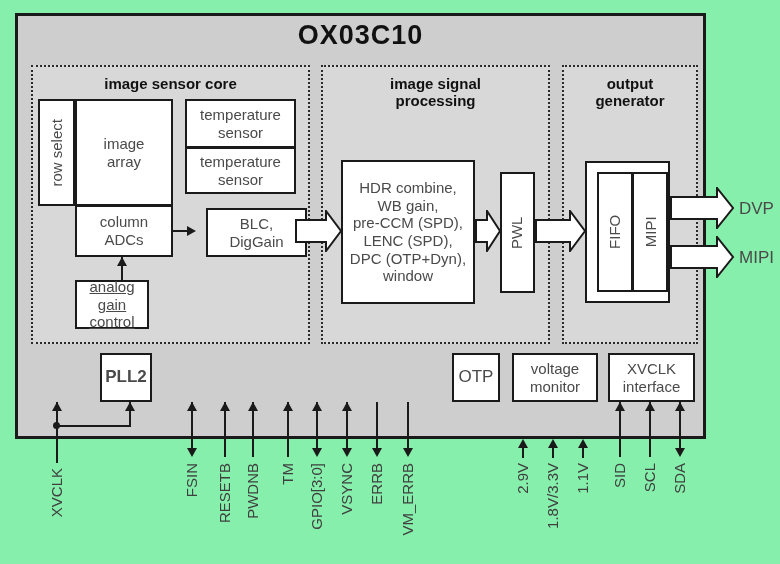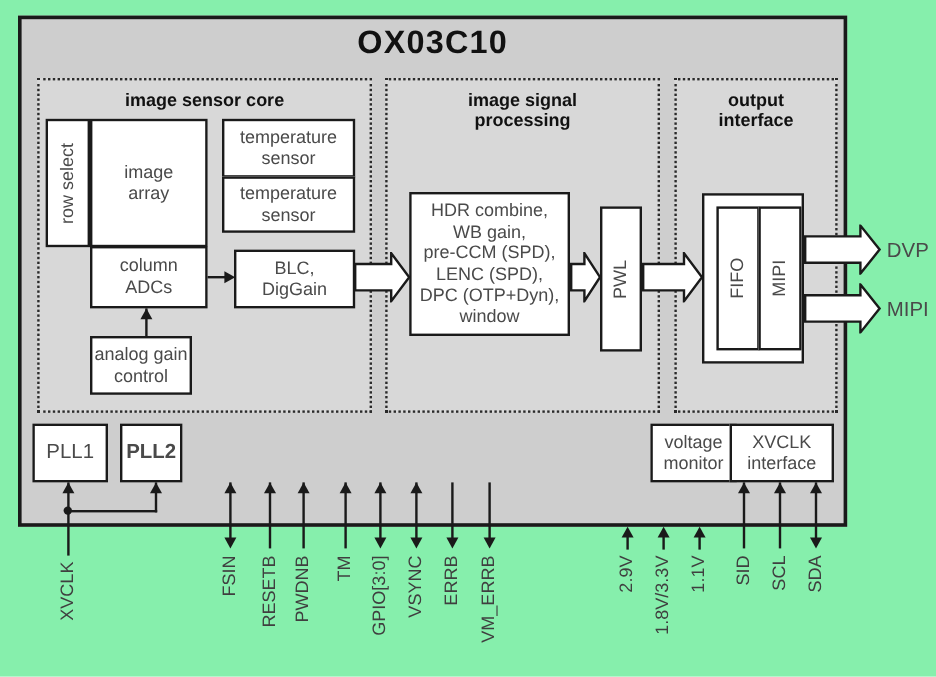--- a/index.html
+++ b/index.html
@@ -59,59 +59,59 @@
 
     <div class="section sec-core">
       <div class="sec-title pre">image sensor core</div>
     </div>
     <div class="section sec-isp">
       <div class="sec-title pre">image signal
 processing</div>
     </div>
     <div class="section sec-out">
       <div class="sec-title pre">output
-interface</div>
+generator</div>
     </div>
   </div>
 
   <div class="box" style="left:38px;top:99px;width:37px;height:107px;">
     <span class="vtext">row select</span>
   </div>
   <div class="box pre" style="left:75px;top:99px;width:98px;height:107px;">image
 array</div>
   <div class="box pre" style="left:185px;top:99px;width:111px;height:49px;">temperature
 sensor</div>
   <div class="box pre" style="left:185px;top:147px;width:111px;height:47px;">temperature
 sensor</div>
   <div class="box pre" style="left:75px;top:205px;width:98px;height:52px;">column
 ADCs</div>
-  <div class="box pre" style="left:195px;top:208px;width:101px;height:49px;">BLC,
+  <div class="box pre" style="left:206px;top:208px;width:101px;height:49px;">BLC,
 DigGain</div>
-  <div class="box pre" style="left:75px;top:280px;width:85px;height:49px;">analog gain
+  <div class="box pre" style="left:75px;top:280px;width:74px;height:49px;text-decoration:underline;">analog gain
 control</div>
-  <div class="box pre" style="left:341px;top:160px;width:134px;height:120px;">HDR combine,
+  <div class="box pre" style="left:341px;top:160px;width:134px;height:144px;">HDR combine,
 WB gain,
 pre-CCM (SPD),
 LENC (SPD),
 DPC (OTP+Dyn),
 window</div>
   <div class="box" style="left:500px;top:172px;width:35px;height:121px;">
     <span class="vtext">PWL</span>
   </div>
   <div class="box" style="left:585px;top:161px;width:85px;height:142px;background:#fff;"></div>
   <div class="box" style="left:597px;top:172px;width:36px;height:120px;">
     <span class="vtext">FIFO</span>
   </div>
   <div class="box" style="left:632px;top:172px;width:36px;height:120px;">
     <span class="vtext">MIPI</span>
   </div>
 
-  <div class="box" style="left:27px;top:353px;width:63px;height:49px;font-size:17px;">PLL1</div>
   <div class="box" style="left:100px;top:353px;width:52px;height:49px;font-size:17px;font-weight:bold;">PLL2</div>
-  <div class="box pre" style="left:542px;top:353px;width:72px;height:49px;">voltage
+  <div class="box" style="left:452px;top:353px;width:48px;height:49px;font-size:17px;">OTP</div>
+  <div class="box pre" style="left:512px;top:353px;width:86px;height:49px;">voltage
 monitor</div>
   <div class="box pre" style="left:608px;top:353px;width:87px;height:49px;">XVCLK
 interface</div>
 
   <div class="hline" style="left:173px;top:230px;width:16px;"></div>
   <div class="ah-right" style="left:187px;top:226px;"></div>
 
   <div class="vline" style="left:121px;top:257px;height:23px;"></div>
   <div class="ah-up" style="left:117px;top:257px;"></div>
 

